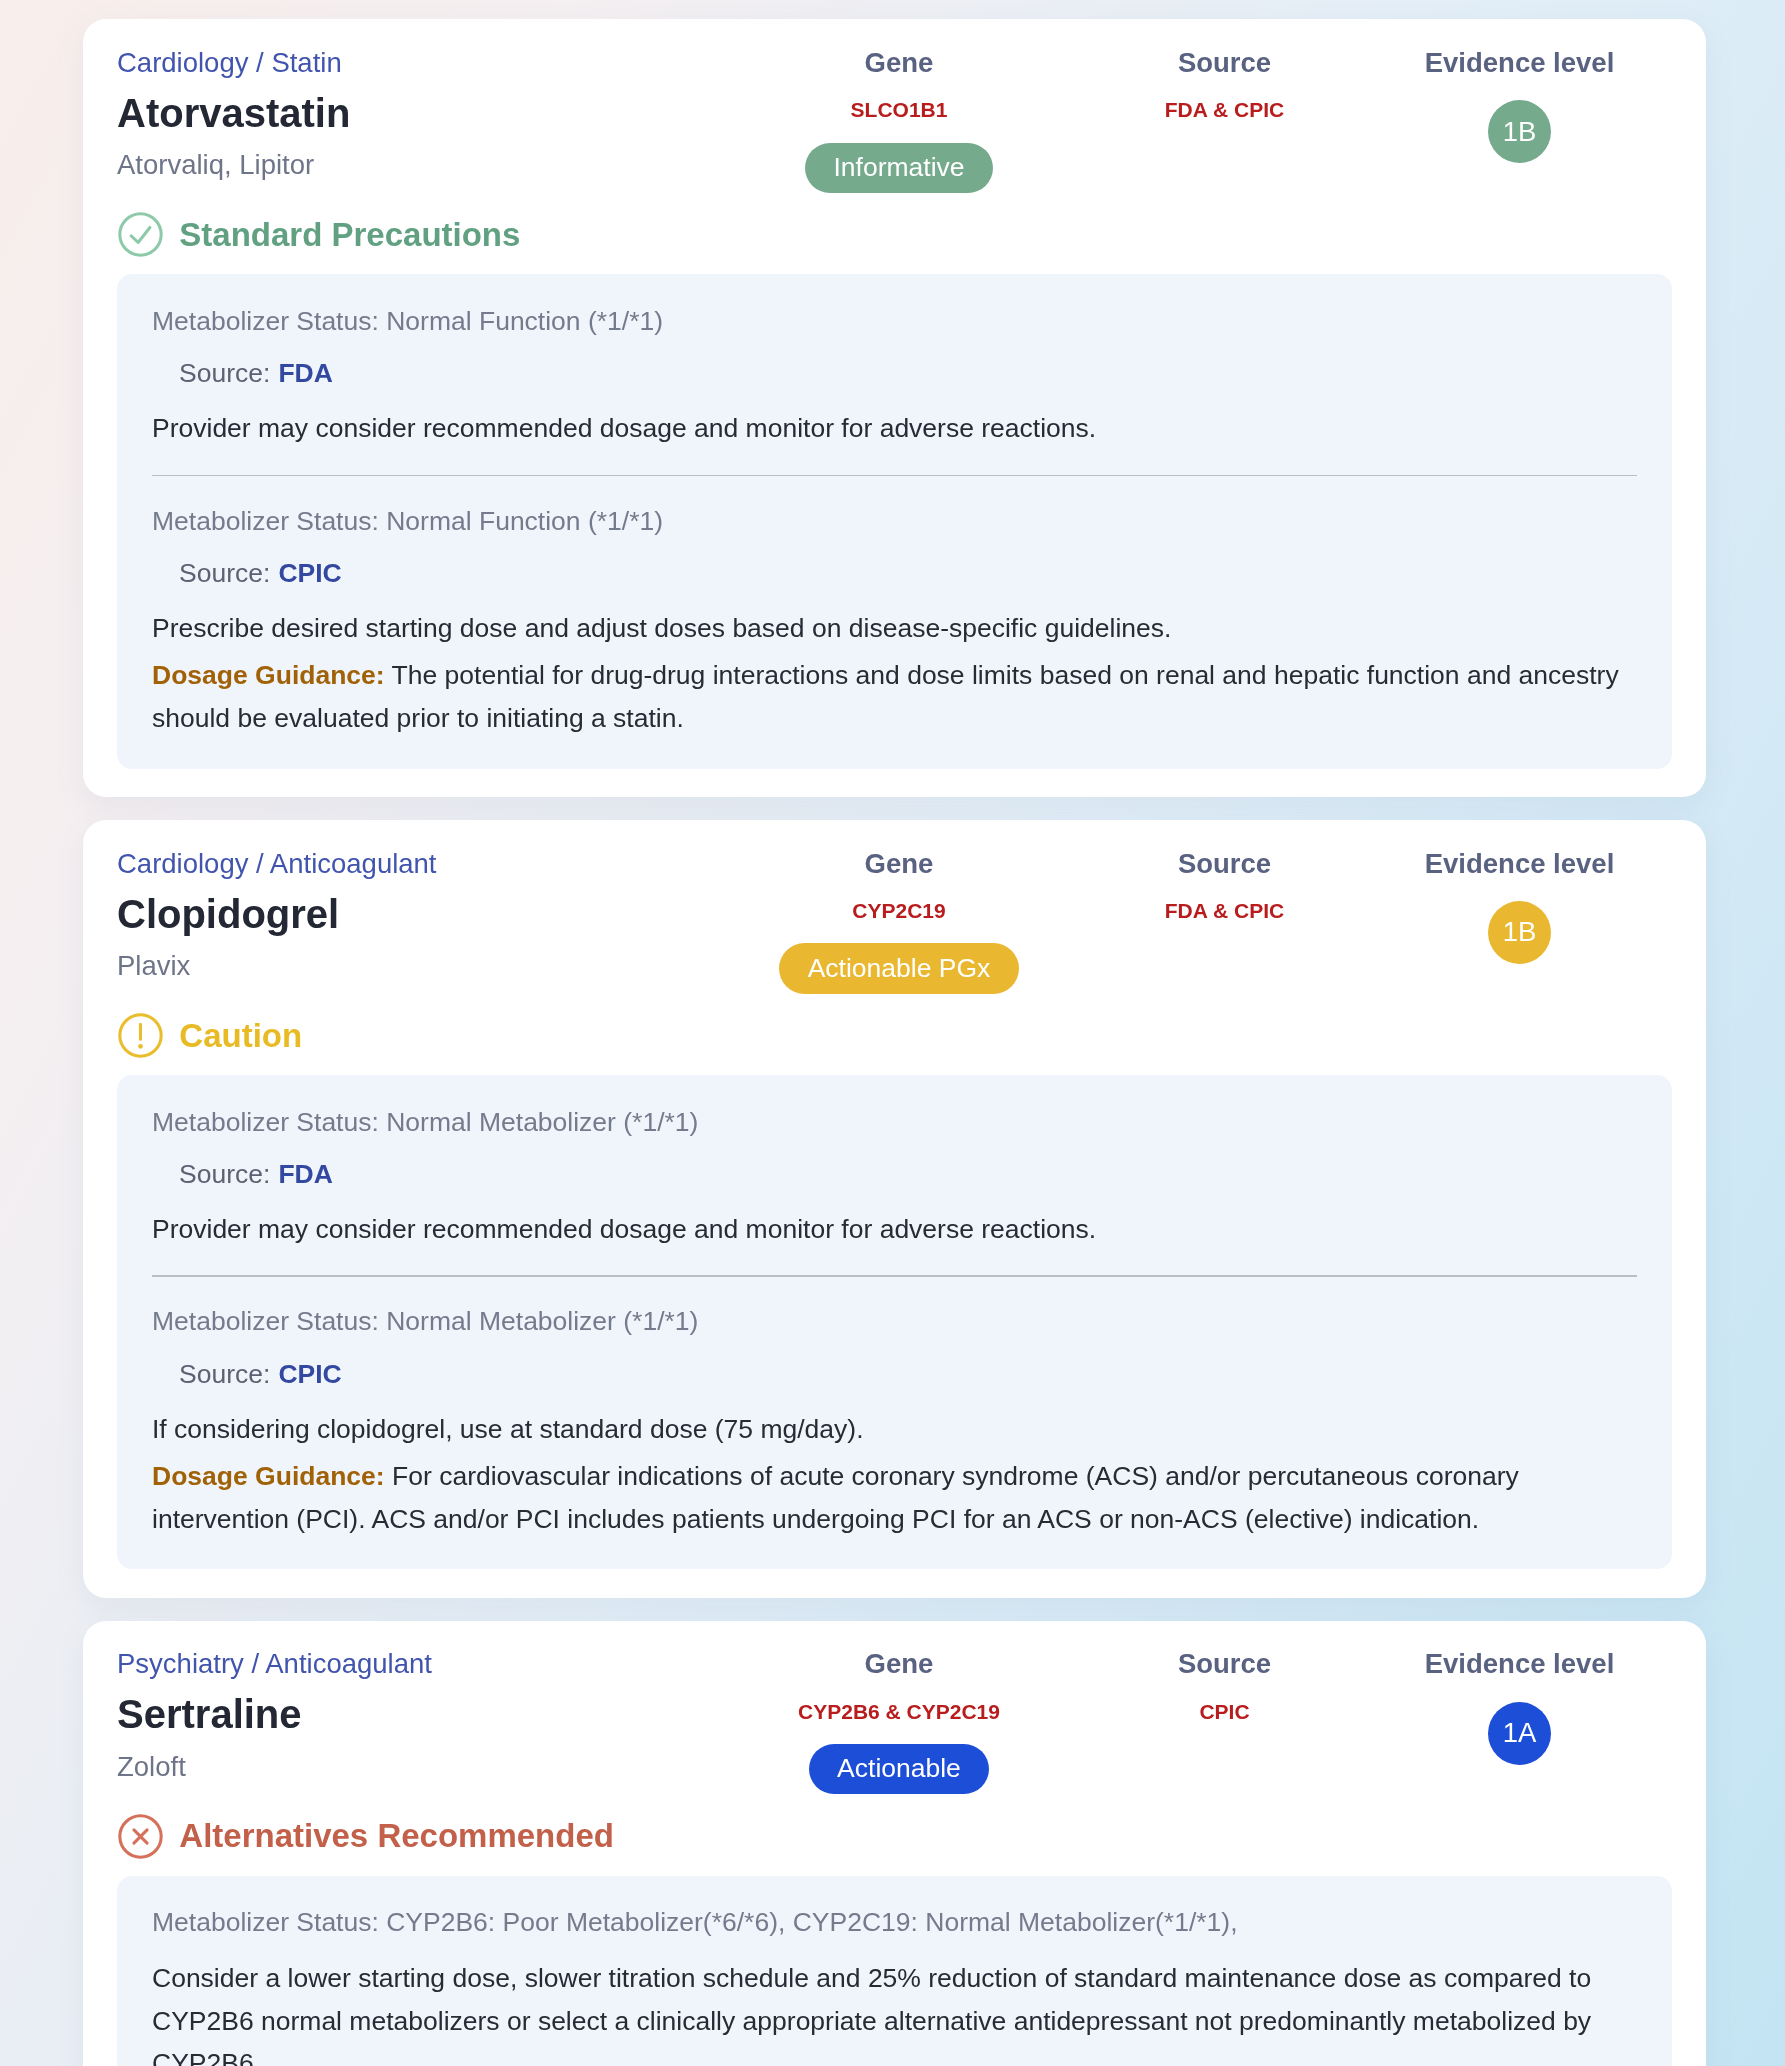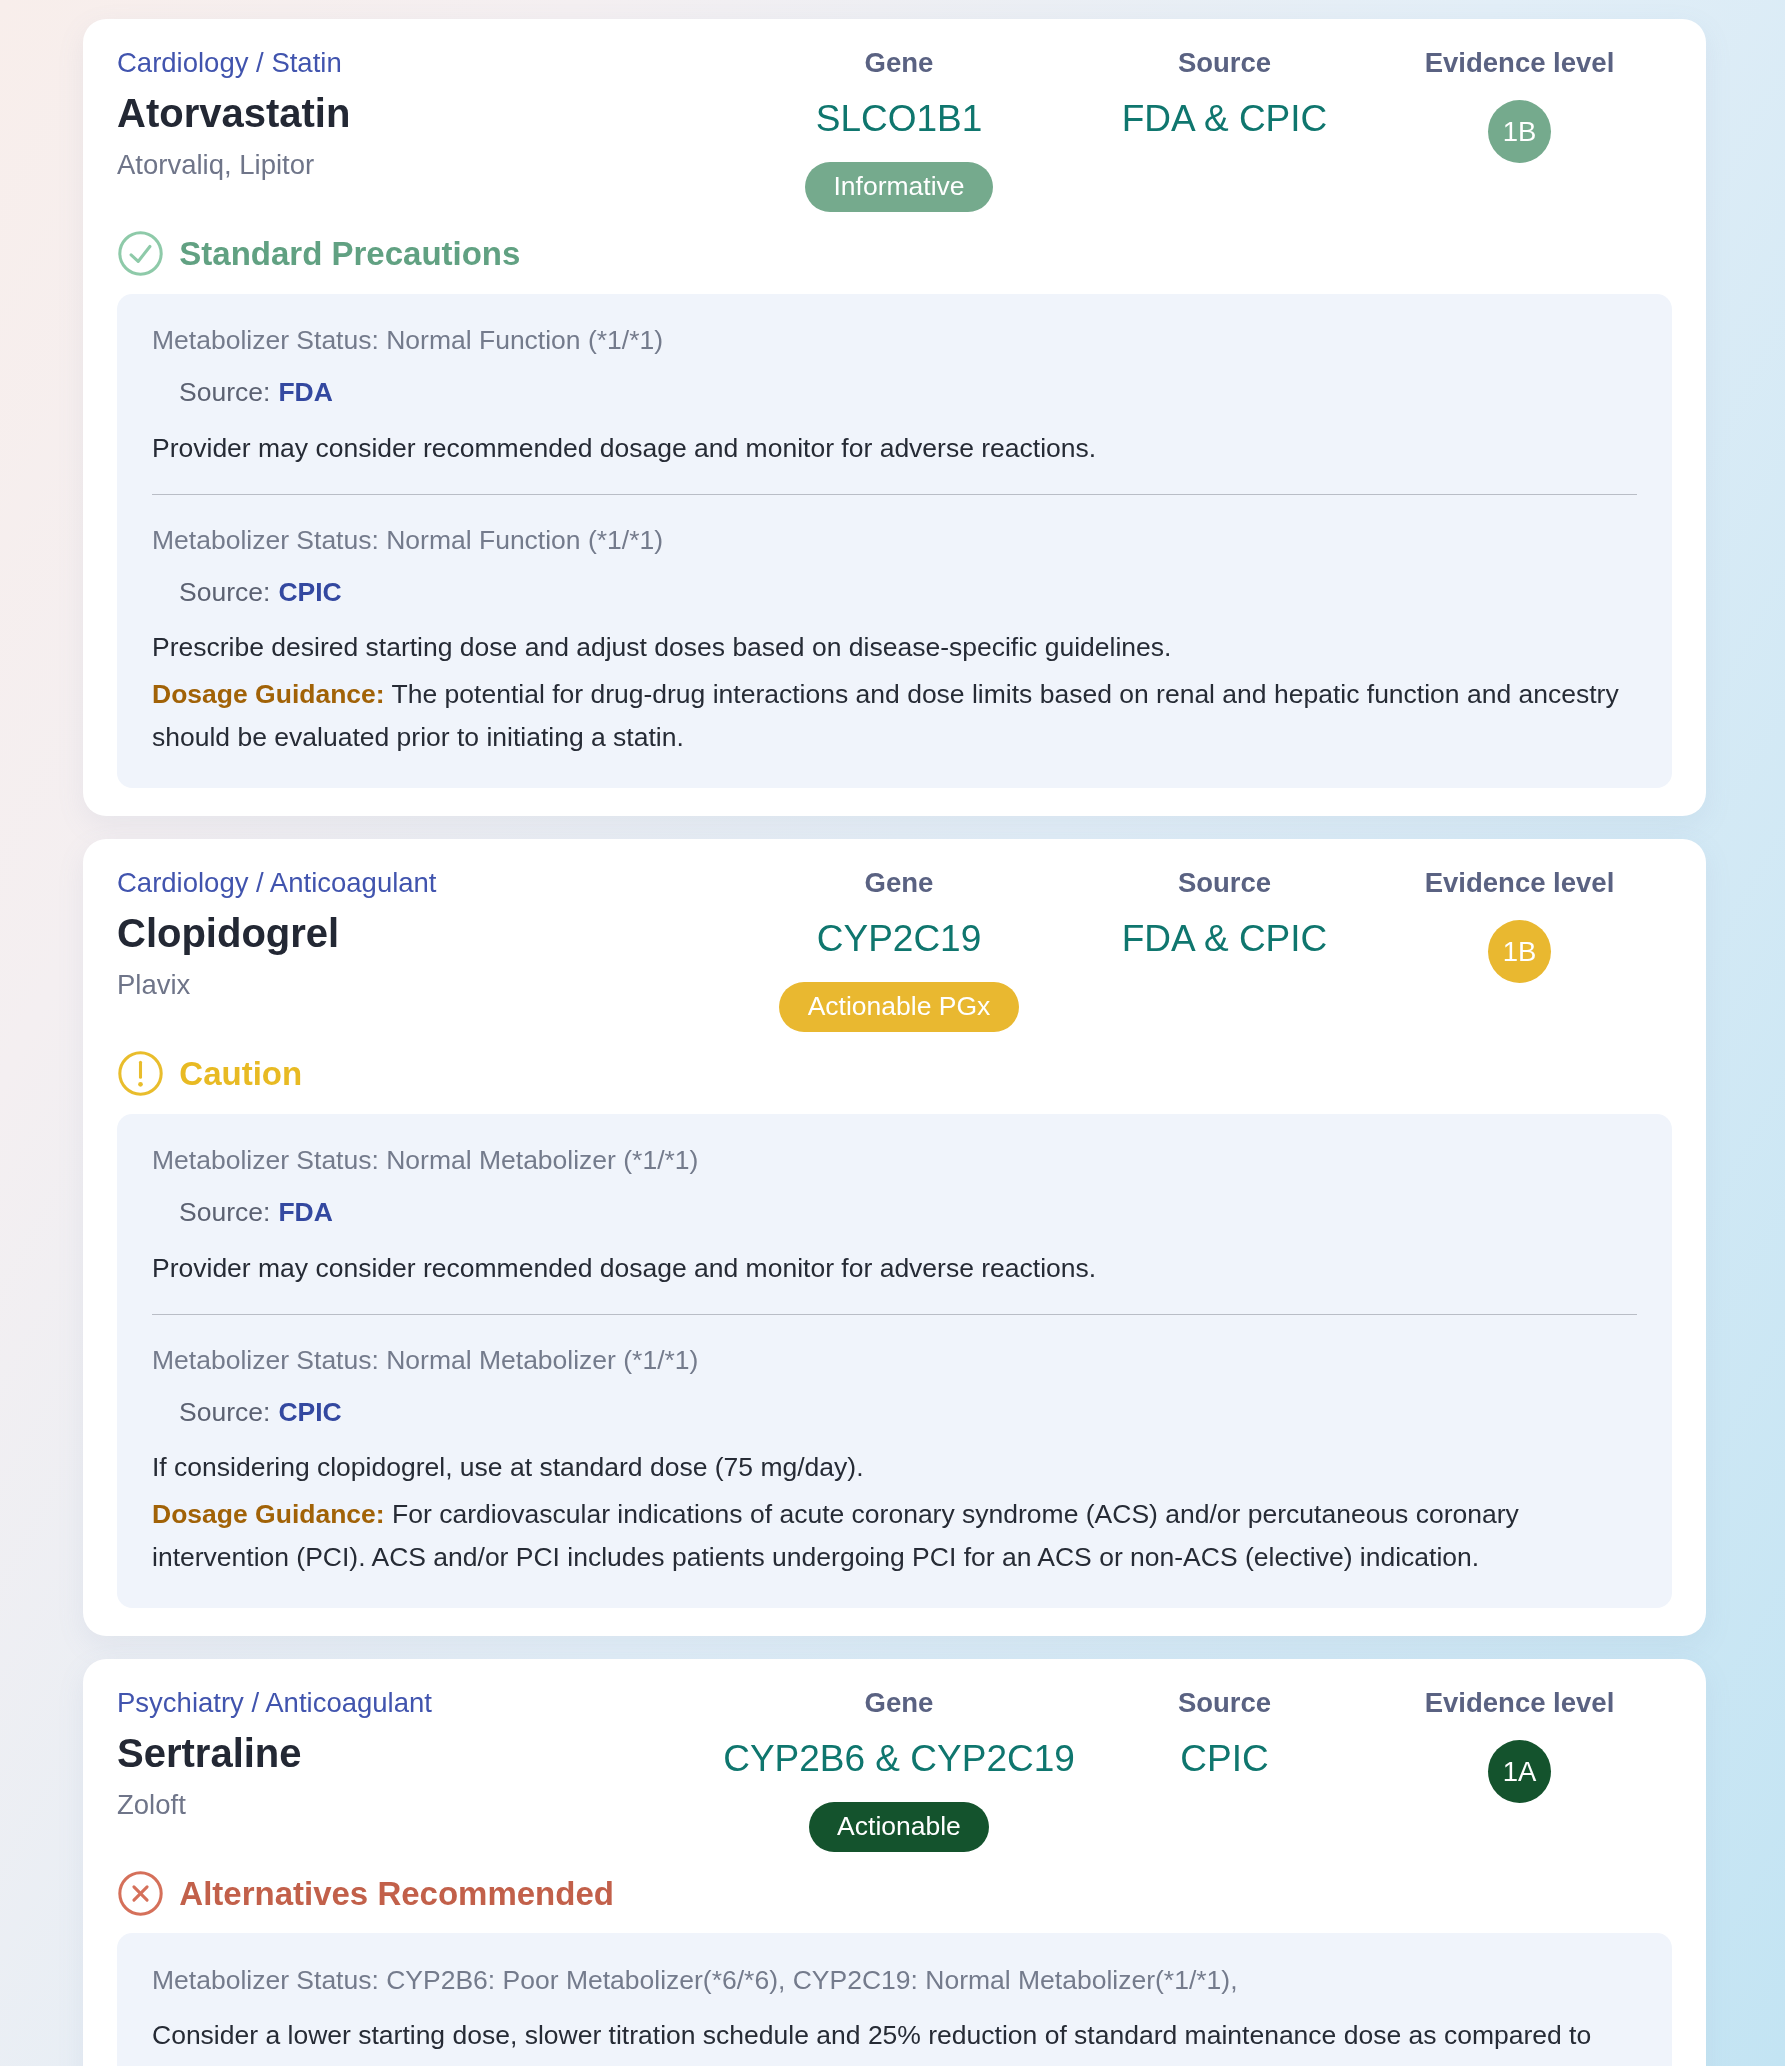--- a/index.html
+++ b/index.html
@@ -64,23 +64,23 @@
   .col-source { width: 285px; }
   .col-evidence { width: 305px; }
   .col-label {
     font-size: 27.5px;
     font-weight: 700;
     color: #5a6282;
     line-height: 1.2;
   }
   .col-value {
     margin-top: 18.3px;
-    font-size: 37px;
-    font-weight: 400;
-    color: #0f766e;
+    font-size: 21px;
+    font-weight: 700;
+    color: #b91c1c;
     line-height: 1.2;
   }
   .badge {
     margin-top: 20.4px;
     font-size: 26.5px;
     font-weight: 500;
     color: #ffffff;
     padding: 9.2px 28.5px;
     border-radius: 36px;
     line-height: 1.2;
@@ -166,21 +166,21 @@
   .theme-green .status-title { color: #61a182; }
   .theme-green .badge, .theme-green .evidence-circle { background: #75aa8d; }
 
   .theme-yellow .status-icon { stroke: #e9bd2c; }
   .theme-yellow .status-icon .dot { fill: #e9bd2c; stroke: none; }
   .theme-yellow .status-title { color: #e8ba23; }
   .theme-yellow .badge, .theme-yellow .evidence-circle { background: #e9b830; }
 
   .theme-red .status-icon { stroke: #d5705a; }
   .theme-red .status-title { color: #c2604a; }
-  .theme-red .badge, .theme-red .evidence-circle { background: #14532d; text-align: center; }
+  .theme-red .badge, .theme-red .evidence-circle { background: #1d4ed8; text-align: center; }
 </style>
 </head>
 <body>
 
 <div class="page">
   <div id="cards-root">
       <section class="card theme-green">
     <div class="card-header">
       <div class="drug-info">
         <div class="category">Cardiology / Statin</div>

